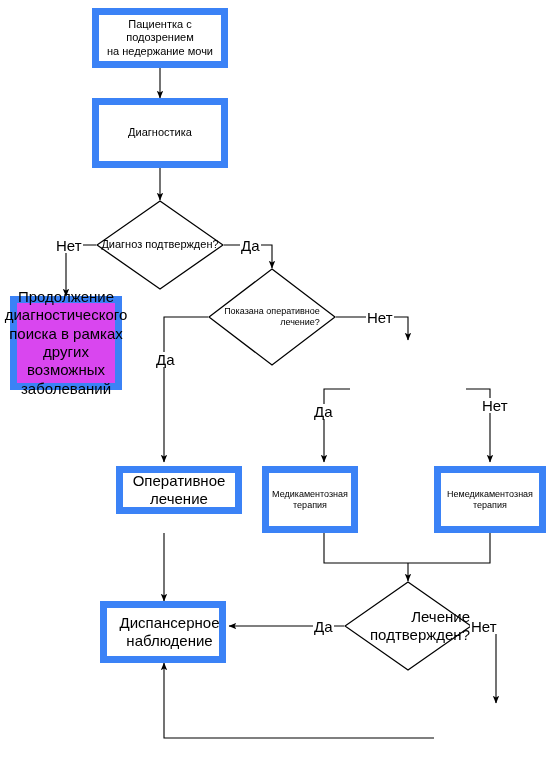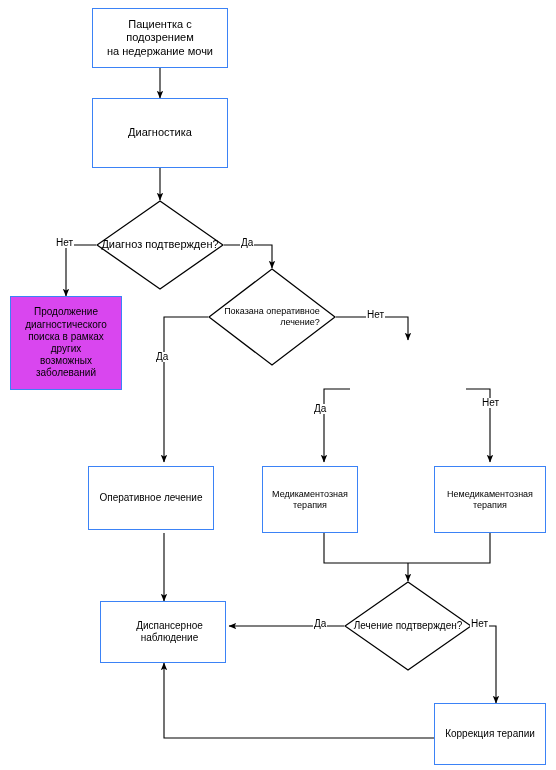--- a/index.html
+++ b/index.html
@@ -27,21 +27,21 @@
     position: absolute;
     box-sizing: border-box;
     display: flex;
     align-items: center;
     justify-content: center;
     text-align: center;
     color: #000000;
     line-height: 1.22;
   }
   .box {
-    border: 1px solid #3b82f6;
+    border: 7px solid #3b82f6;
     background: #ffffff;
   }
   .box.filled {
     background: #d946ef;
   }
   .box .txt {
     padding: 0 4px;
     white-space: pre-line;
   }
   .diamond {
@@ -61,21 +61,21 @@
   }
   .edge-label {
     position: absolute;
     color: #000000;
     background: #ffffff;
     padding: 0 1px;
     white-space: nowrap;
     line-height: 1;
   }
   .fs11 { font-size: 11px; }
-  .fs10 { font-size: 10px; }
+  .fs10 { font-size: 15px; }
   .fs9  { font-size: 9px; }
 </style>
 </head>
 <body>
 
 <div id="canvas">
 
   <svg class="edges" viewBox="0 0 556 770">
     <defs>
       <marker id="arrow" markerWidth="9" markerHeight="9" refX="7.2" refY="3.2" orient="auto" markerUnits="userSpaceOnUse">
@@ -151,21 +151,21 @@
     </svg>
     <span class="txt">Показана оперативное
 лечение?</span>
   </div>
   <div class="edge-label fs10" style="left:366px; top:310px;">Нет</div>
   <div class="edge-label fs10" style="left:155px; top:352px;">Да</div>
 
   <div class="edge-label fs10" style="left:313px; top:404px;">Да</div>
   <div class="edge-label fs10" style="left:481px; top:398px;">Нет</div>
 
-  <div class="node box fs10" style="left:88px; top:466px; width:126px; height:64px;">
+  <div class="node box fs10" style="left:116px; top:466px; width:126px; height:48px;">
     <span class="txt">Оперативное лечение</span>
   </div>
 
   <div class="node box fs9" style="left:262px; top:466px; width:96px; height:67px;">
     <span class="txt">Медикаментозная терапия</span>
   </div>
 
   <div class="node box fs9" style="left:434px; top:466px; width:112px; height:67px;">
     <span class="txt">Немедикаментозная
 терапия</span>
@@ -178,17 +178,14 @@
 
   <div class="node diamond fs10" style="left:344px; top:581px; width:128px; height:90px;">
     <svg class="dshape" viewBox="0 0 128 90" preserveAspectRatio="none">
       <polygon points="64,1 127,45 64,89 1,45" fill="#ffffff" stroke="#000000" stroke-width="1.3"></polygon>
     </svg>
     <span class="txt">Лечение подтвержден?</span>
   </div>
   <div class="edge-label fs10" style="left:313px; top:619px;">Да</div>
   <div class="edge-label fs10" style="left:470px; top:619px;">Нет</div>
 
-  <div class="node box fs10" style="left:434px; top:703px; width:112px; height:62px;">
-    <span class="txt">Коррекция терапии</span>
-  </div>
 
 </div>
 
 </body></html>

